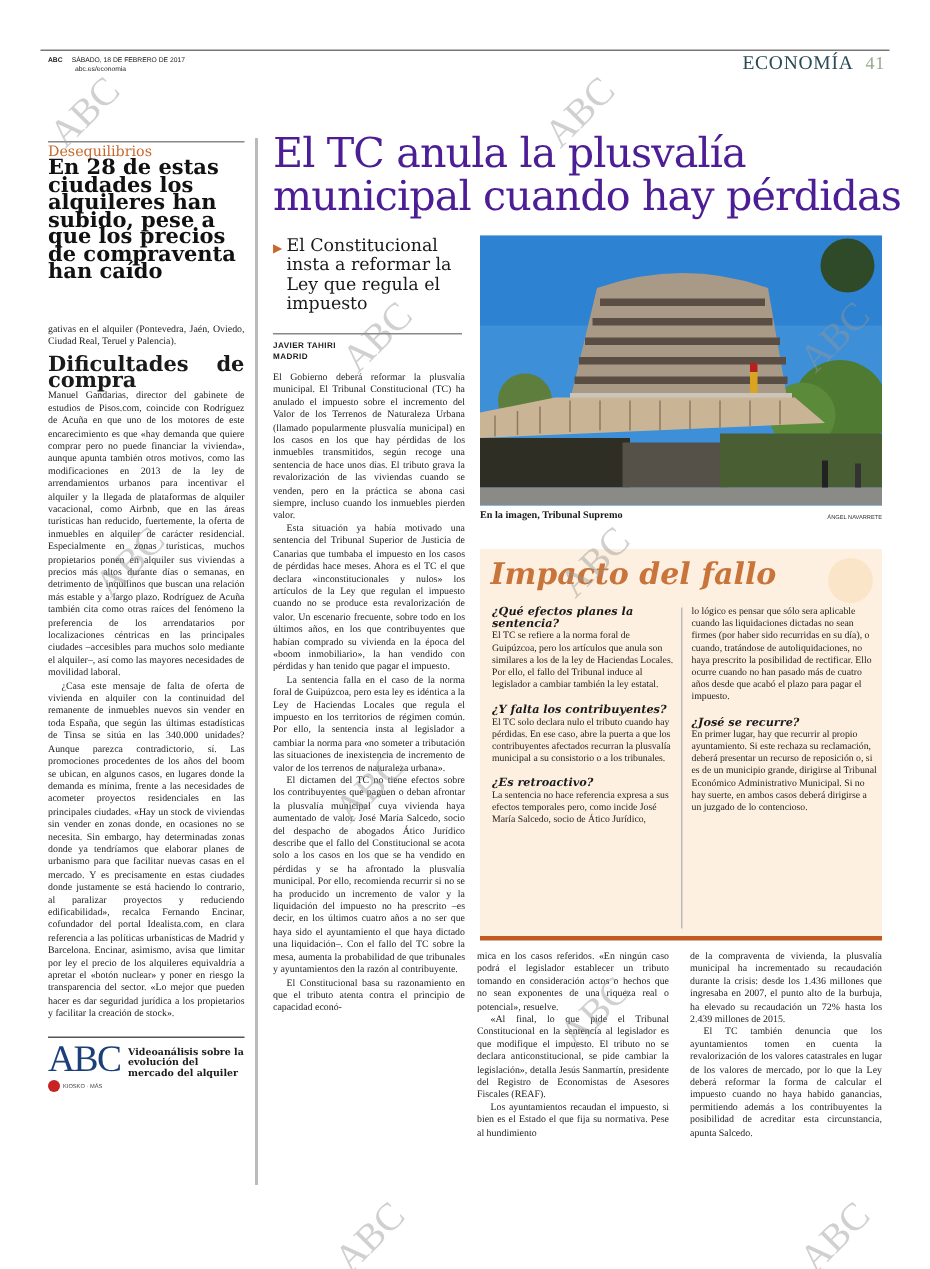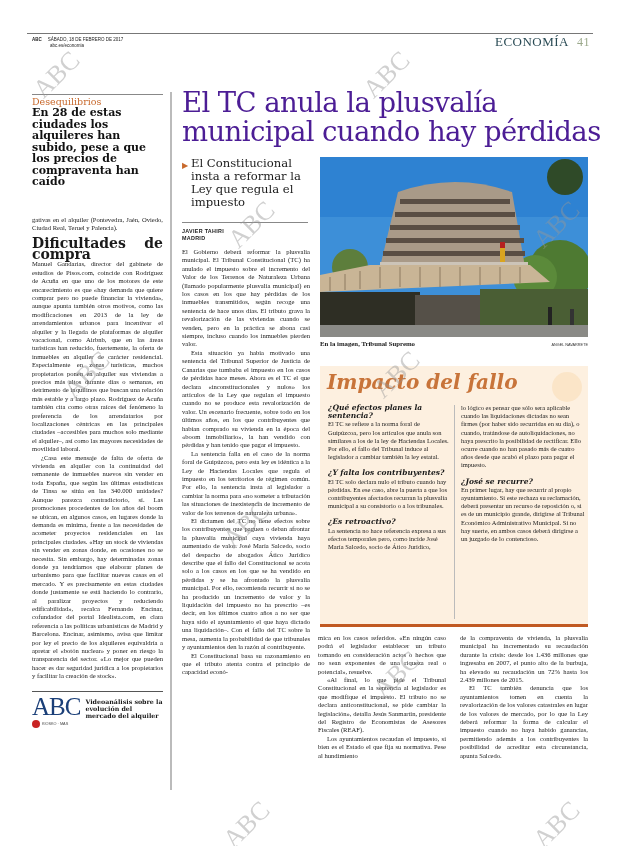--- a/index.html
+++ b/index.html
@@ -7,21 +7,21 @@
   .topline { position:absolute; left:27px; right:27px; top:33px; height:1px; background:#777; }
   .masthead { position:absolute; left:32px; top:37px; font-size:4.5px; font-family:"Liberation Sans", sans-serif; color:#222; line-height:5.5px; }
   .masthead b { font-weight:bold; margin-right:6px; }
   .section-head { position:absolute; right:30px; top:34px; font-family:"Liberation Serif", serif; font-size:13px; color:#2a4b55; letter-spacing:0.5px; }
   .section-head .page { color:#9aa88a; margin-left:8px; font-size:12px; }
 
   
   .leftcol { position:absolute; left:32px; top:96px; width:131px; }
   .sidebar-rule { position:absolute; left:32px; top:94px; width:131px; height:1px; background:#888; }
   .kicker { color:#c8692c; font-weight:normal; font-size:9.5px; font-family:"DejaVu Serif", serif; line-height:11px; }
-  .pull { font-weight:bold; font-size:11px; line-height:11.5px; color:#111; font-family:"DejaVu Serif", serif; }
+  .pull { font-weight:bold; font-size:14px; line-height:11.5px; color:#111; font-family:"DejaVu Serif", serif; }
   .body { font-size:6.6px; line-height:8.4px; text-align:justify; font-family:"Liberation Serif", serif; color:#1a1a1a; }
   .body p { text-indent:9px; }
   .body p.noindent { text-indent:0; }
   .subhead { font-weight:bold; font-size:14px; line-height:11px; margin-top:6px; font-family:"DejaVu Serif", serif; }
   .video-rule { height:1px; background:#555; margin-top:10px; }
   .video { display:flex; align-items:flex-start; margin-top:4px; }
   .abc-logo { font-family:"Liberation Serif", serif; font-size:25px; color:#1b3f78; letter-spacing:-1px; line-height:22px; }
   .kiosko { display:flex; align-items:center; font-size:3.8px; color:#444; font-family:"Liberation Sans", sans-serif; margin-top:2px; }
   .kiosko-dot { width:8px; height:8px; border-radius:50%; background:#c82323; margin-right:2px; }
   .video-text { font-weight:bold; font-size:6.3px; line-height:7.2px; margin-left:5px; margin-top:2px; font-family:"DejaVu Serif", serif; }

